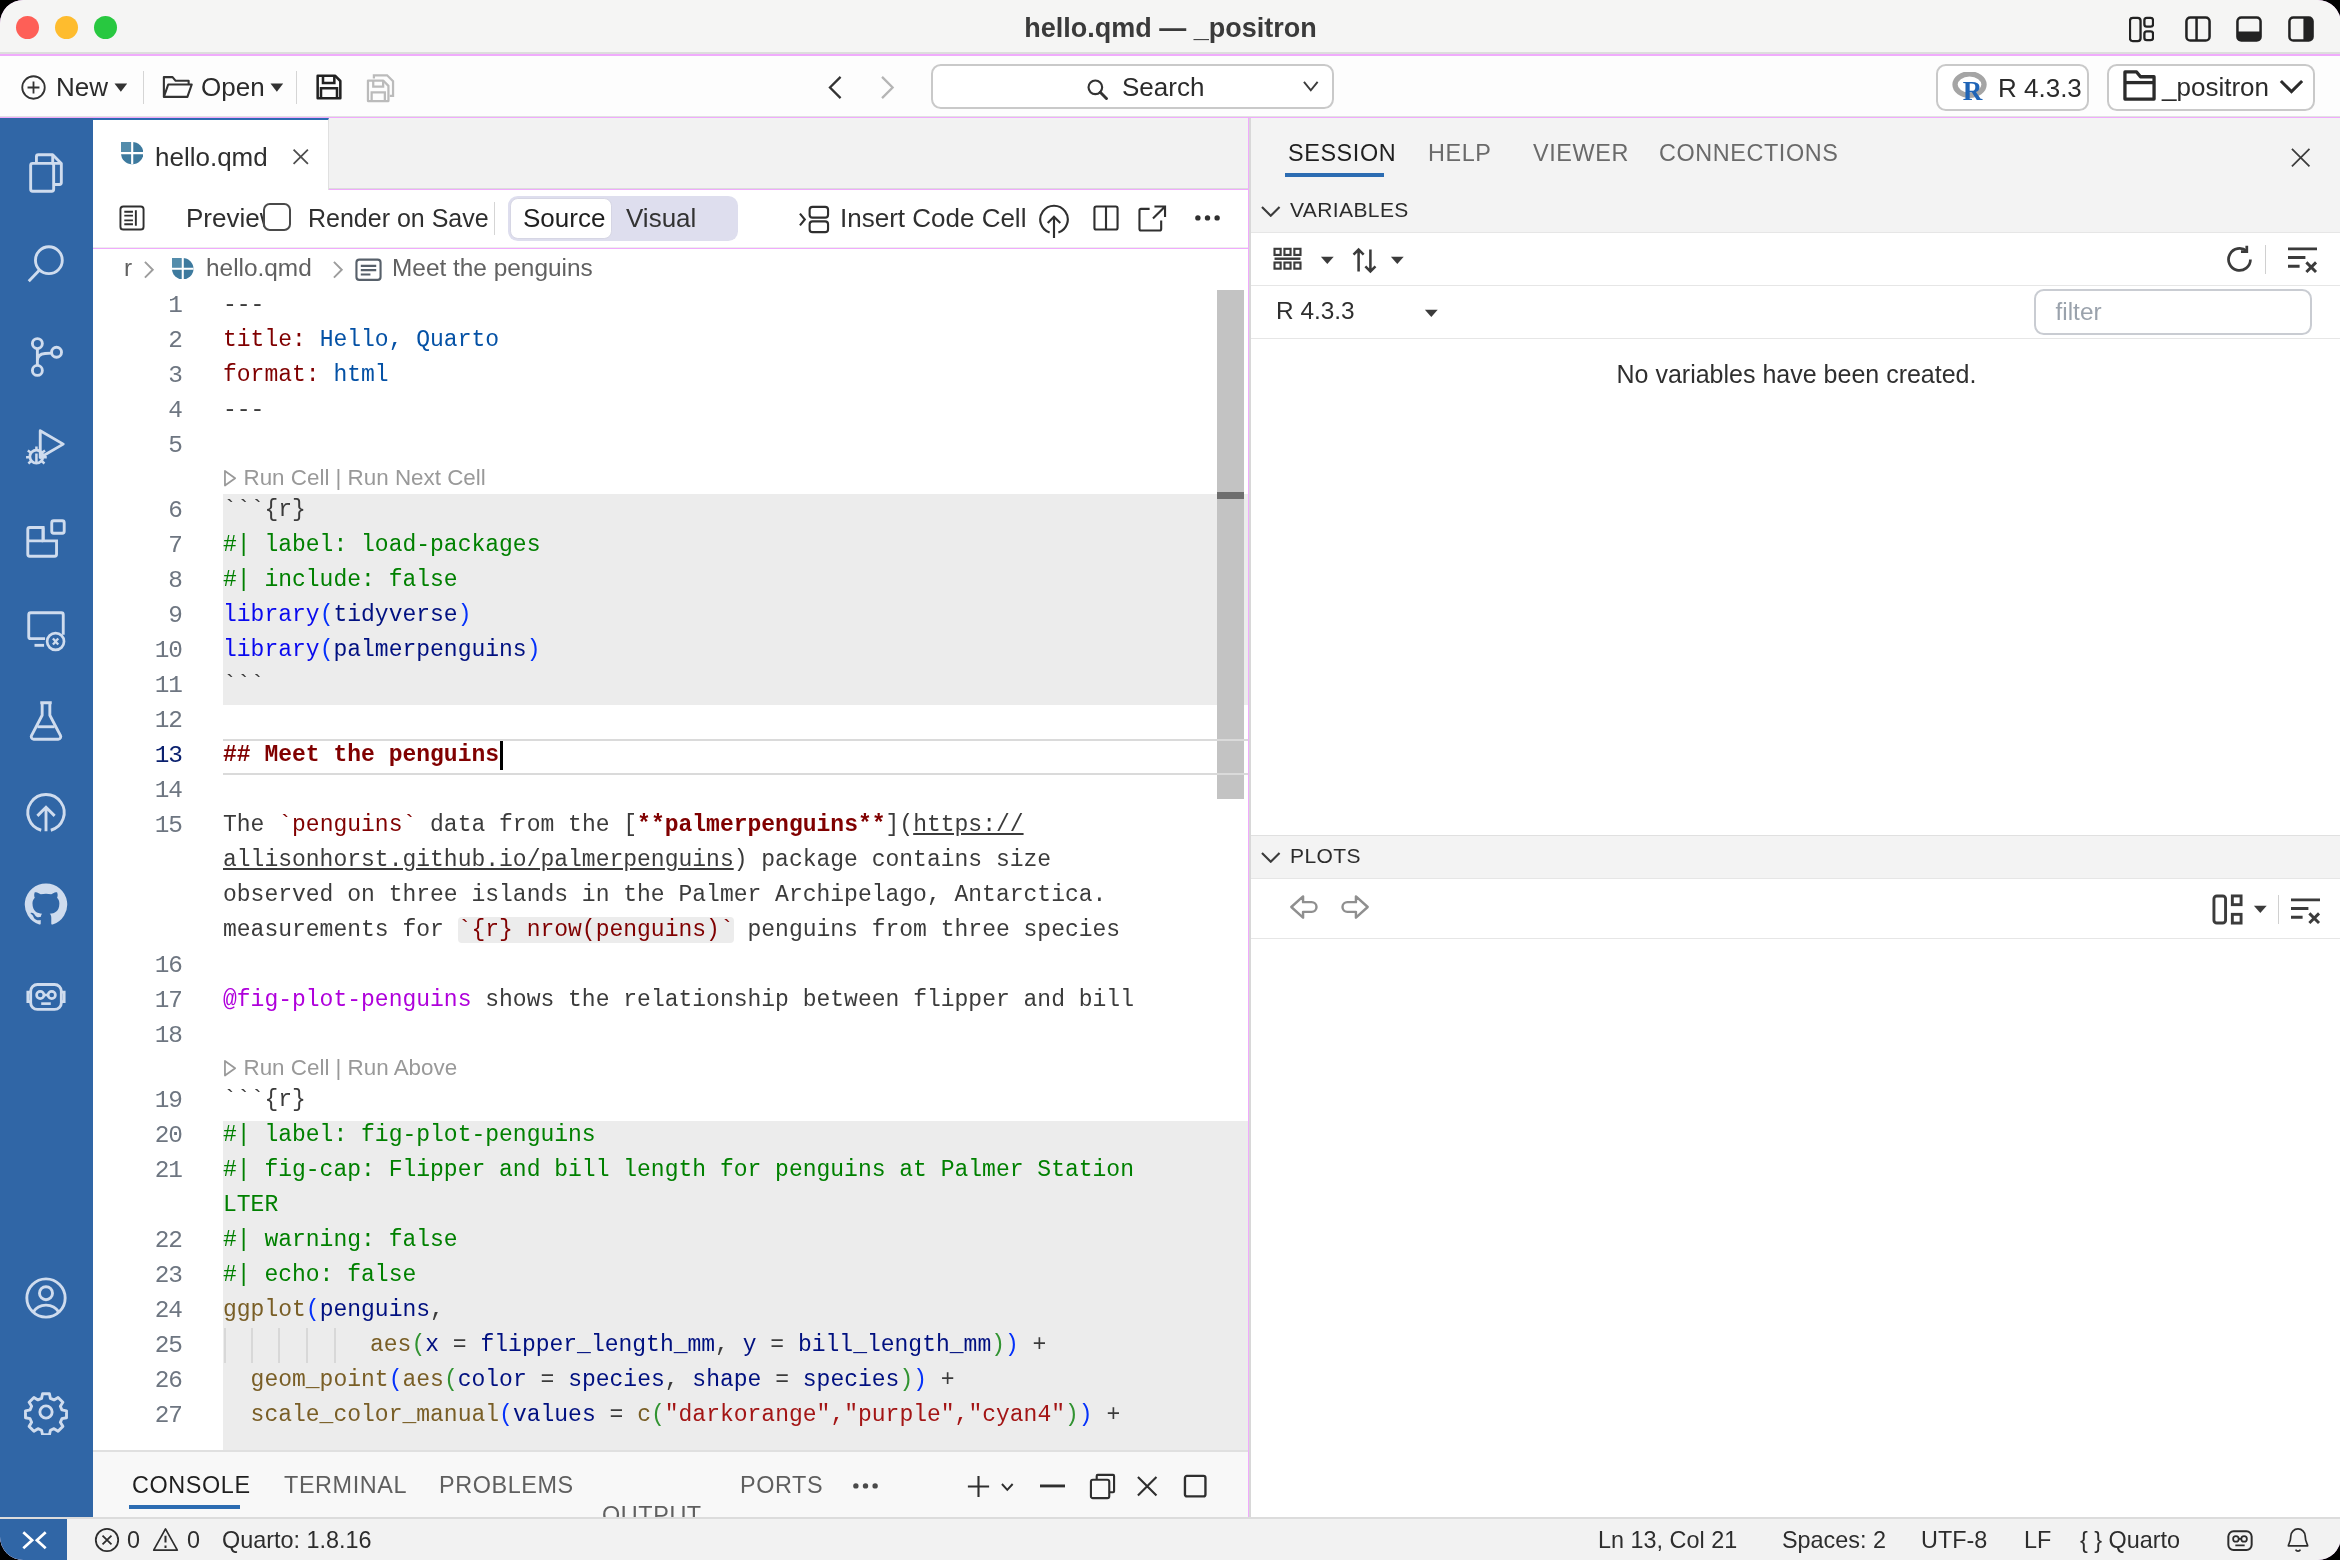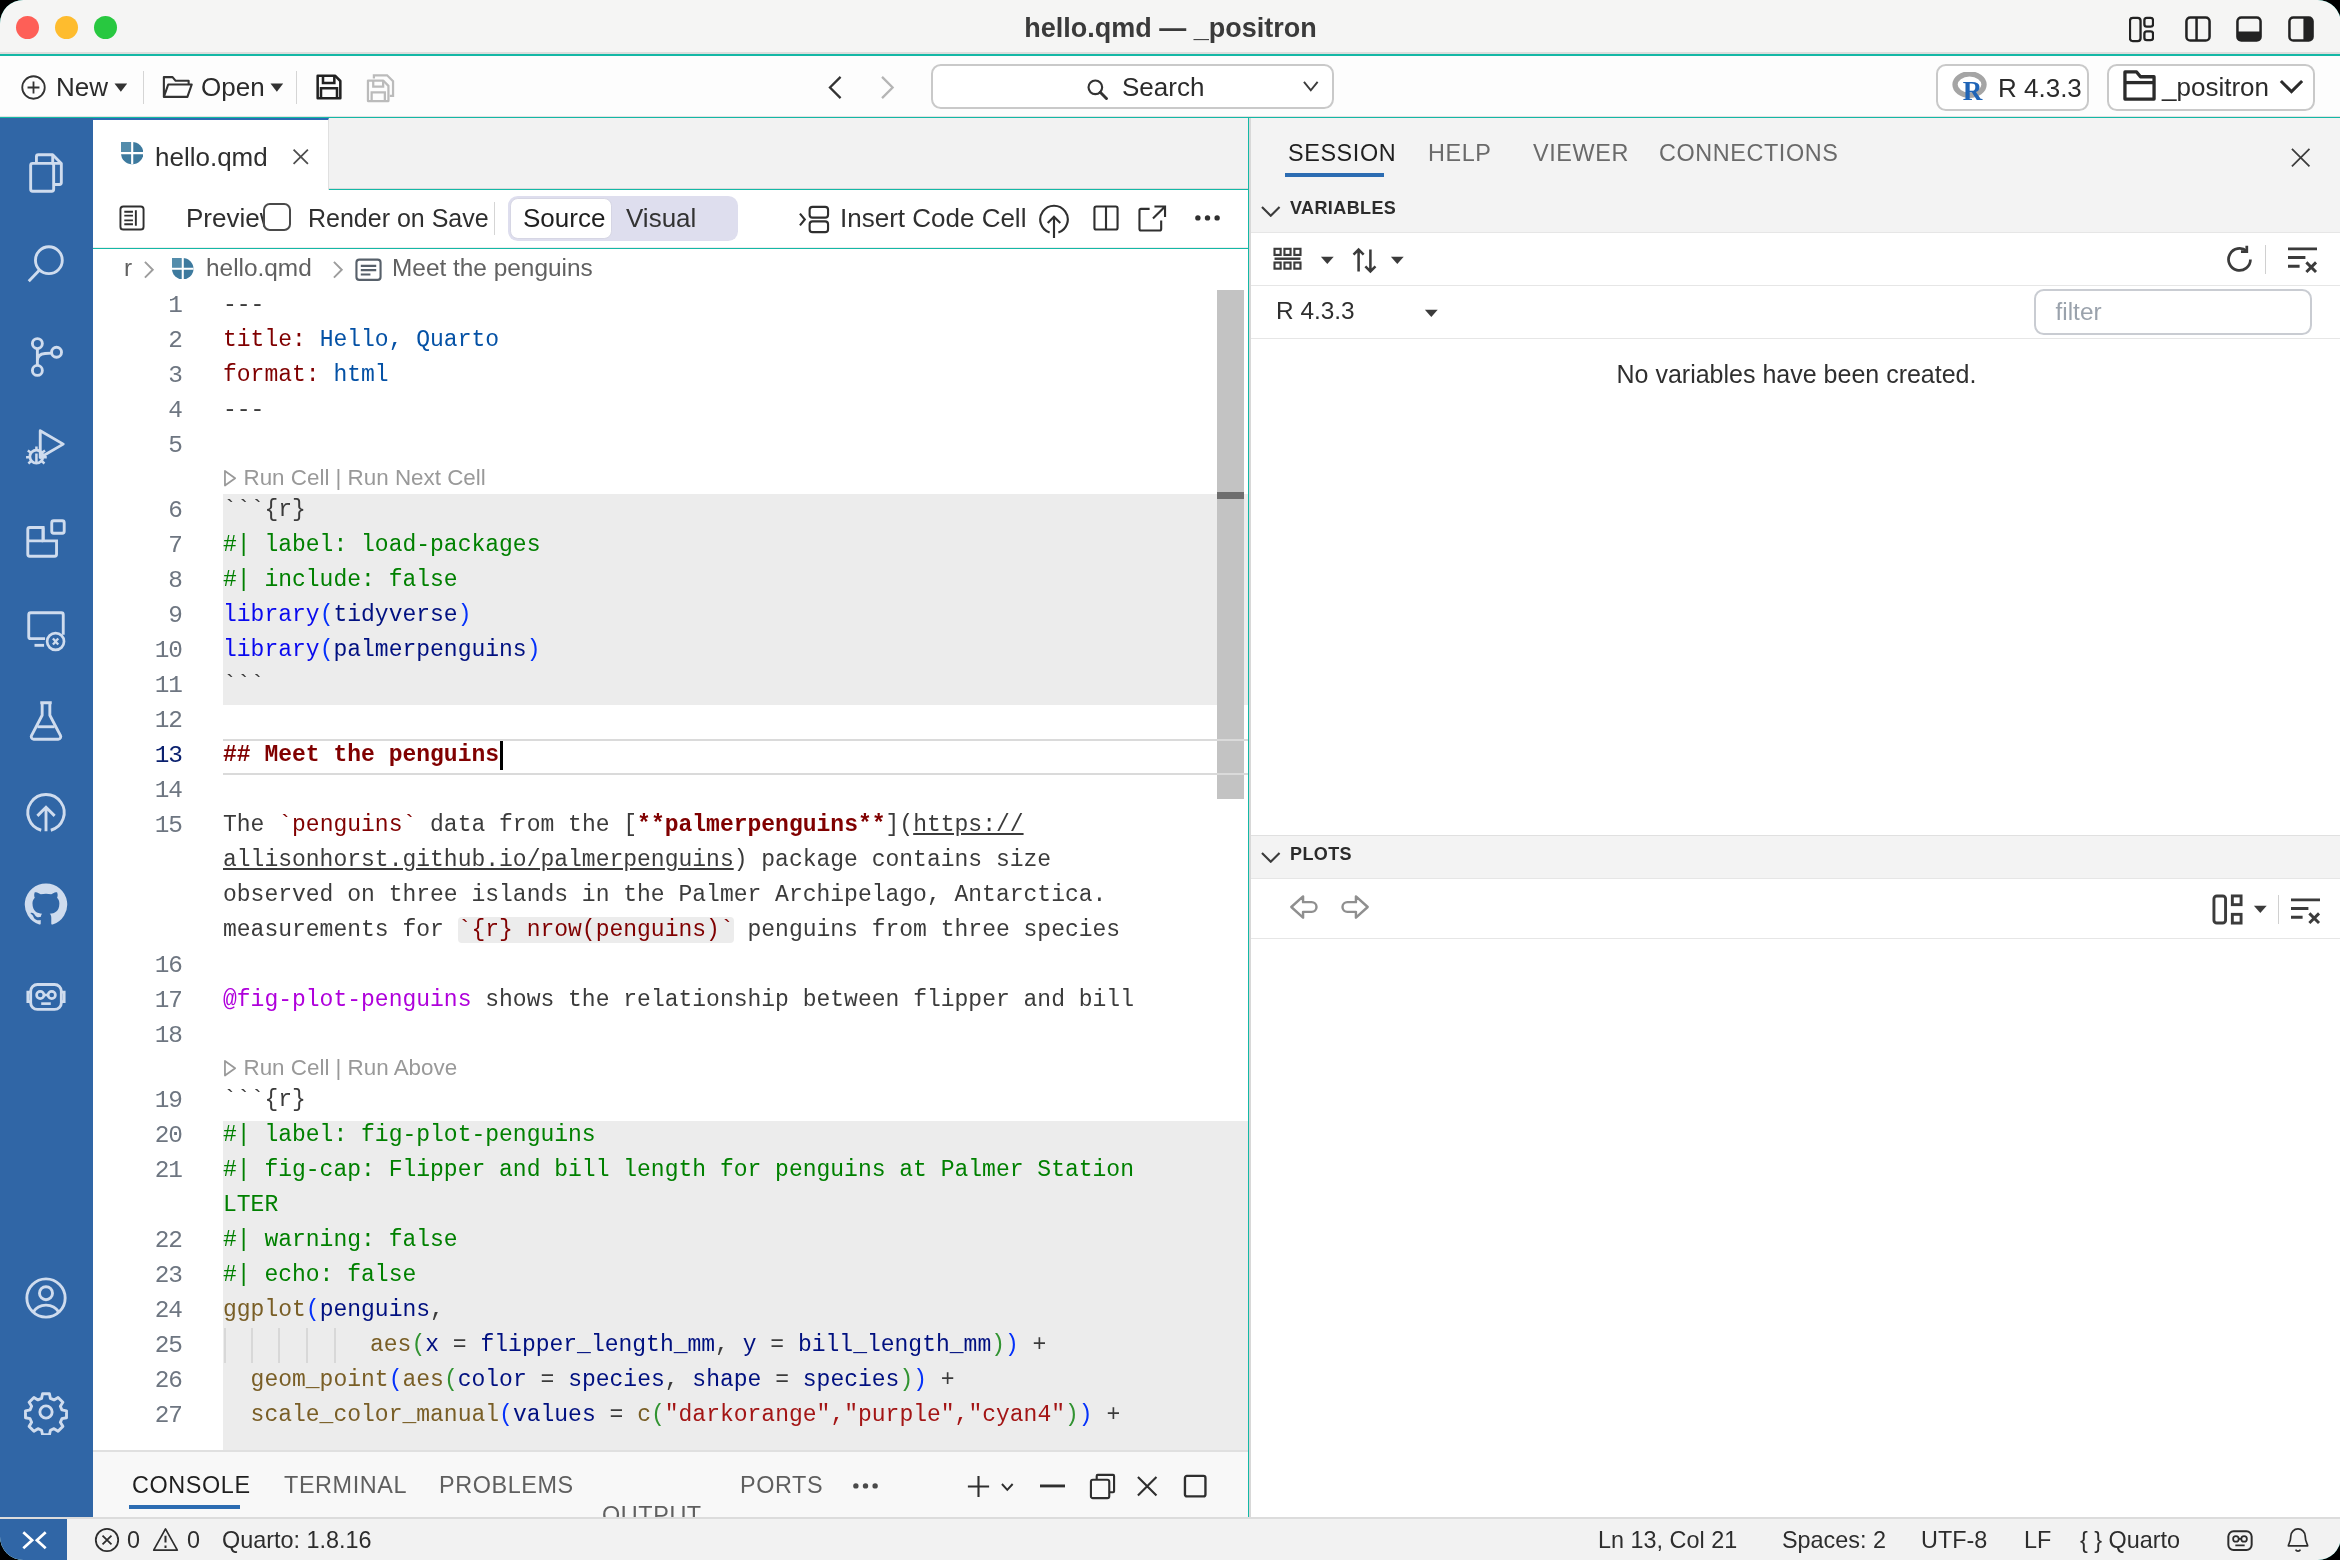--- a/index.html
+++ b/index.html
@@ -1,19 +1,19 @@
 <!DOCTYPE html>
 <html><head>
 <meta charset="utf-8">
 <style>
   * { margin:0; padding:0; box-sizing:border-box; }
   html,body { width:2341px; height:1560px; background:#000; }
   body { font-family:"Liberation Sans", sans-serif; }
   #win { position:absolute; left:0; top:0; width:2341px; height:1560px;
-         border-radius:23.4px; overflow:hidden; background:#14b8a6; }
+         border-radius:23.4px; overflow:hidden; background:#f0abfc; }
   .abs { position:absolute; }
   svg { display:block; }
 
   
   #titlebar { position:absolute; left:0; top:0; width:2341px; height:54px;
               background:#f5f5f4; border-bottom:2px solid #ddd; }
   .tl { position:absolute; top:15.6px; width:23.4px; height:23.4px; border-radius:50%; }
   #title { position:absolute; top:12.7px; left:0; width:2341px; text-align:center;
            font-size:27px; font-weight:700; color:#3a3a3a; }
 
@@ -64,21 +64,21 @@
   .un { text-decoration:underline; }
   .icode { background:#ececec; border-radius:3.9px; }
   .ig { position:absolute; top:0; width:1.5px; height:35px; background:#d8d8d8; }
 
   
   #rpanel { position:absolute; left:1249px; top:118px; width:1091px; height:1399px; background:#fff;
             border-left:2px solid #d8d8d8; }
   .rtab { position:absolute; top:0; font-size:23.4px; letter-spacing:0.6px; color:#6a6a6a; }
   .sechdr { position:absolute; left:0; width:1091px; height:43px; background:#f3f3f3;
             border-bottom:1px solid #e6e6e6; }
-  .sechdr .t { position:absolute; left:39px; top:7.8px; font-size:18px; font-weight:bold;
+  .sechdr .t { position:absolute; left:39px; top:7.8px; font-size:21px; font-weight:normal;
                letter-spacing:0.4px; color:#2b2b2b; }
 
   
   #panel { position:absolute; left:93px; top:1450px; width:1155px; height:67px;
            background:#f8f8f8; border-top:2px solid #e0e0e0; }
   .ptab { position:absolute; top:19.5px; font-size:23.4px; letter-spacing:0.6px; color:#5f5f5f; }
   #statusbar { position:absolute; left:0; top:1517px; width:2341px; height:43px;
                background:#f2f2f2; border-top:2px solid #dcdcdc; }
   .sttxt { position:absolute; top:7.8px; font-size:23.4px; color:#2d2d2d; }
 </style>

